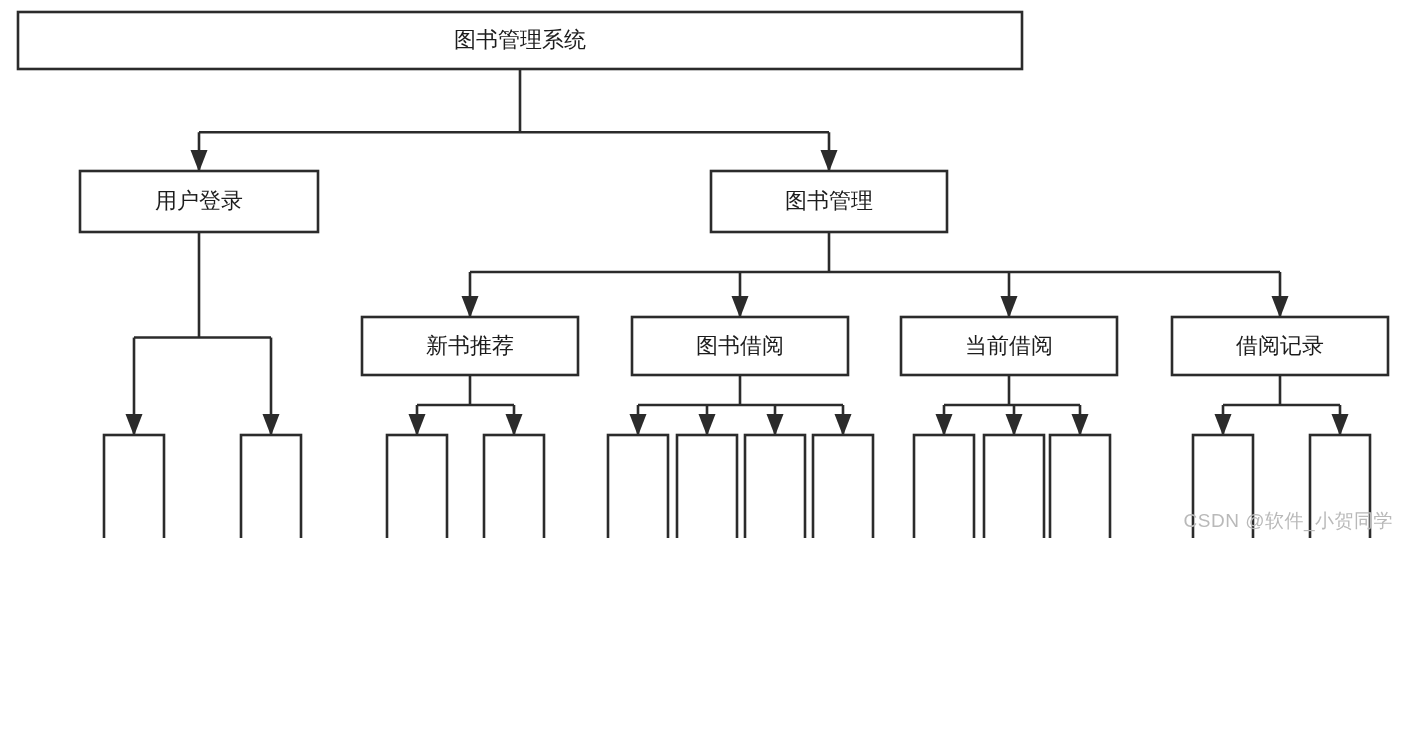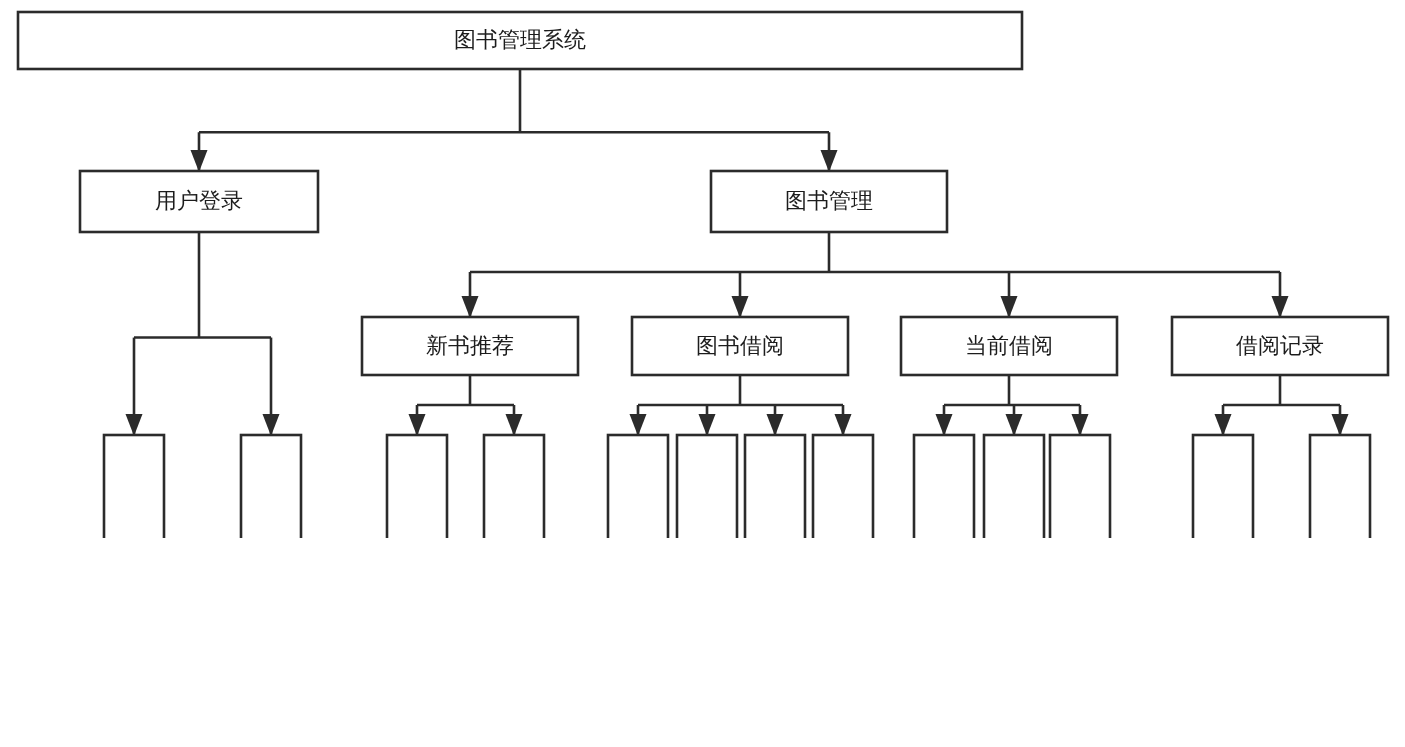--- a/index.html
+++ b/index.html
@@ -210,13 +210,14 @@
       <div class="node-label-v" style="left: 677px; top: 441px; width: 60px; height: 288px; display: flex; align-items: center; justify-content: center;">新增图书（管理员）</div>
       <div class="node-label-v" style="left: 745px; top: 441px; width: 60px; height: 288px; display: flex; align-items: center; justify-content: center;">编辑图书（管理员）</div>
       <div class="node-label-v" style="left: 813px; top: 441px; width: 60px; height: 288px; display: flex; align-items: center; justify-content: center;">借阅图书</div>
       <div class="node-label-v" style="left: 914px; top: 441px; width: 60px; height: 288px; display: flex; align-items: center; justify-content: center;">查询图书</div>
       <div class="node-label-v" style="left: 984px; top: 441px; width: 60px; height: 288px; display: flex; align-items: center; justify-content: center;">归还图书</div>
       <div class="node-label-v" style="left: 1050px; top: 441px; width: 60px; height: 288px; display: flex; align-items: center; justify-content: center;">确认归还（管理员）</div>
       <div class="node-label-v" style="left: 1193px; top: 441px; width: 60px; height: 288px; display: flex; align-items: center; justify-content: center;">新增借阅记录</div>
       <div class="node-label-v" style="left: 1310px; top: 441px; width: 60px; height: 288px; display: flex; align-items: center; justify-content: center;">查询借阅记录</div>
     </div>
 
+  <div class="watermark">CSDN @软件_小贺同学</div>
 </div>
 
 </body></html>

